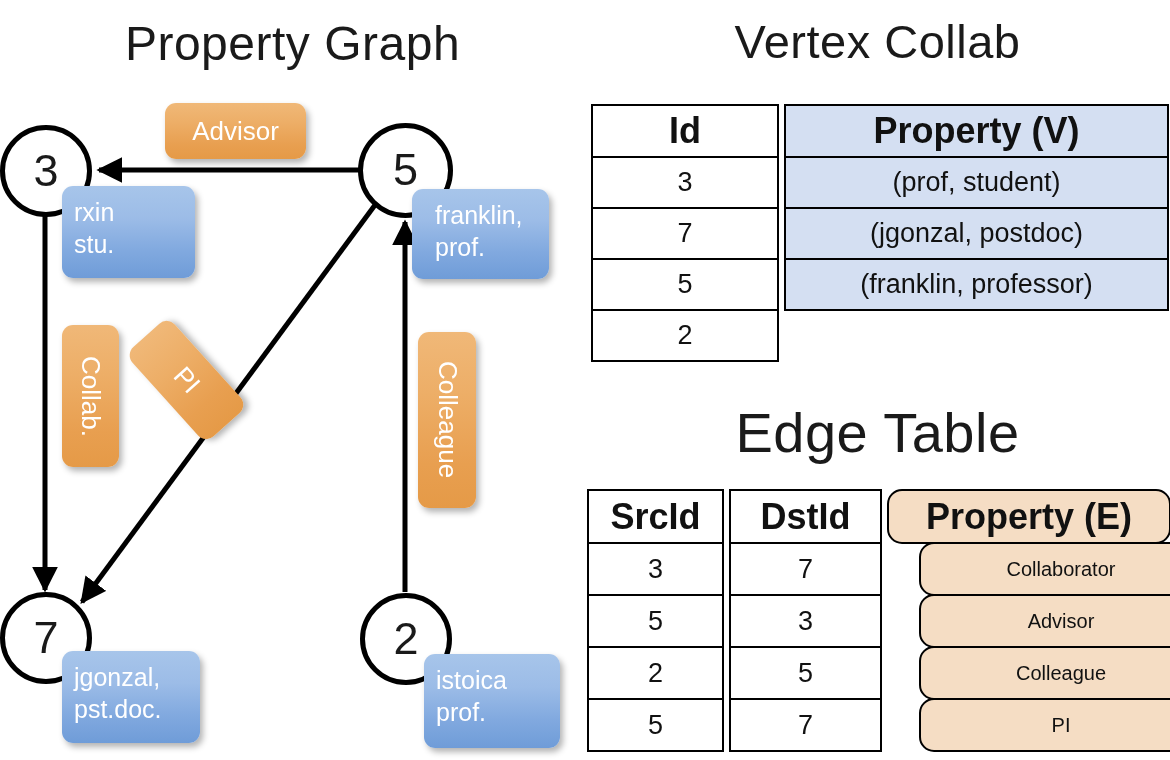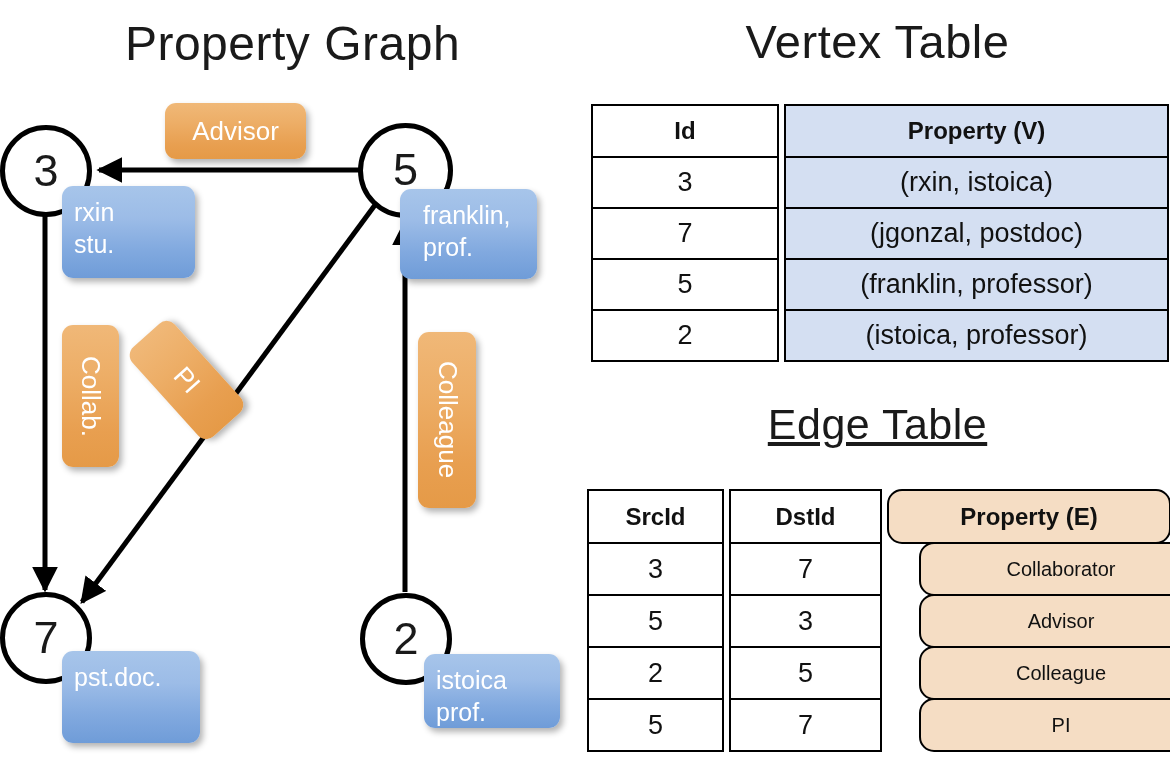--- a/index.html
+++ b/index.html
@@ -21,21 +21,21 @@
     position: absolute;
     font-weight: 400;
     font-size: 46px;
     letter-spacing: 0.5px;
     color: #1a1a1a;
     white-space: nowrap;
     text-align: center;
   }
   #pg-title  { left: 0;    top: 16px;  width: 585px; font-size: 48px; }
   #vt-title  { left: 585px; top: 14px; width: 585px; font-size: 47px; }
-  #et-title  { left: 585px; top: 400px; width: 585px; font-size: 43px; text-decoration: underline; }
+  #et-title  { left: 585px; top: 400px; width: 585px; font-size: 56px; }
 
   
   #graph-panel {
     position: absolute;
     left: 0; top: 0;
     width: 585px; height: 760px;
   }
   #edges-svg {
     position: absolute;
     left: 0; top: 0;
@@ -99,21 +99,21 @@
     box-sizing: border-box;
     display: flex;
     align-items: center;
     justify-content: center;
     font-size: 27px;
     color: #111;
     background: #ffffff;
     margin-top: -2px;
   }
   .cell:first-child { margin-top: 0; }
-  .cell.hdr { font-weight: bold; font-size: 24px; }
+  .cell.hdr { font-weight: bold; font-size: 36px; }
   .cell.blue { background: #d4dff2; }
   .cell.orange { background: #f5ddc4; border-radius: 15px; }
 
   
   #vertex-table { left: 591px; top: 104px; }
   #vertex-table .col.idcol .cell   { width: 188px; }
   #vertex-table .col.propcol .cell { width: 385px; }
   #vertex-table .cell.hdr { height: 54px; }
   #vertex-table .cell     { height: 53px; }
 
@@ -123,21 +123,21 @@
   #edge-table .col.dstcol .cell  { width: 153px; }
   #edge-table .col.propcol .cell { width: 284px; }
   #edge-table .cell.hdr { height: 55px; }
   #edge-table .cell     { height: 54px; }
   #edge-table .cell.orange:not(.hdr) { font-size: 20px; margin-left: 32px; }
 </style>
 </head>
 <body>
 
 <div class="title" id="pg-title">Property Graph</div>
-<div class="title" id="vt-title">Vertex Table</div>
+<div class="title" id="vt-title">Vertex Collab</div>
 <div class="title" id="et-title">Edge Table</div>
 
 <div id="graph-panel">
 
   <svg id="edges-svg" viewBox="0 0 585 760" xmlns="http://www.w3.org/2000/svg">
     <defs>
       <marker id="arrow" viewBox="0 0 10 10" refX="9" refY="5" markerWidth="5.2" markerHeight="5.2" orient="auto-start-reverse">
         <path d="M 0 0 L 10 5 L 0 10 z" fill="#000"></path>
       </marker>
     </defs>
@@ -165,30 +165,31 @@
 
   <div class="obox vert" style="left:418px; top:332px; width:58px; height:176px;">
     <span>Colleague</span>
   </div>
 
   <div class="pbox" style="left:62px; top:186px; width:133px; height:92px;">
     <div>rxin</div>
     <div>stu.</div>
   </div>
 
-  <div class="pbox" style="left:400px; top:189px; width:137px; height:90px;padding-left:23px;">
+  <div class="pbox" style="left:412px; top:189px; width:137px; height:90px;padding-left:23px;">
     <div>franklin,</div>
     <div>prof.</div>
   </div>
 
   <div class="pbox" style="left:62px; top:651px; width:138px; height:92px;">
+    <div>jgonzal,</div>
     <div>pst.doc.</div>
   </div>
 
-  <div class="pbox" style="left:424px; top:654px; width:136px; height:74px;">
+  <div class="pbox" style="left:424px; top:654px; width:136px; height:94px;">
     <div>istoica</div>
     <div>prof.</div>
   </div>
 
   <div class="node" style="left:0px; top:125px; width:92px; height:92px;">
     <span>3</span>
   </div>
   <div class="node" style="left:358px; top:123px; width:95px; height:95px;">
     <span>5</span>
   </div>
@@ -203,24 +204,23 @@
 <div class="tbl" id="vertex-table">
   <div class="col idcol">
     <div class="cell hdr">Id</div>
     <div class="cell">3</div>
     <div class="cell">7</div>
     <div class="cell">5</div>
     <div class="cell">2</div>
   </div>
   <div class="col propcol">
     <div class="cell hdr blue">Property (V)</div>
-    <div class="cell blue">(rxin, istoica)</div>
+    <div class="cell blue">(prof, student)</div>
     <div class="cell blue">(jgonzal, postdoc)</div>
     <div class="cell blue">(franklin, professor)</div>
-    <div class="cell blue">(istoica, professor)</div>
   </div>
 </div>
 
 <div class="tbl" id="edge-table">
   <div class="col srccol">
     <div class="cell hdr">SrcId</div>
     <div class="cell">3</div>
     <div class="cell">5</div>
     <div class="cell">2</div>
     <div class="cell">5</div>

